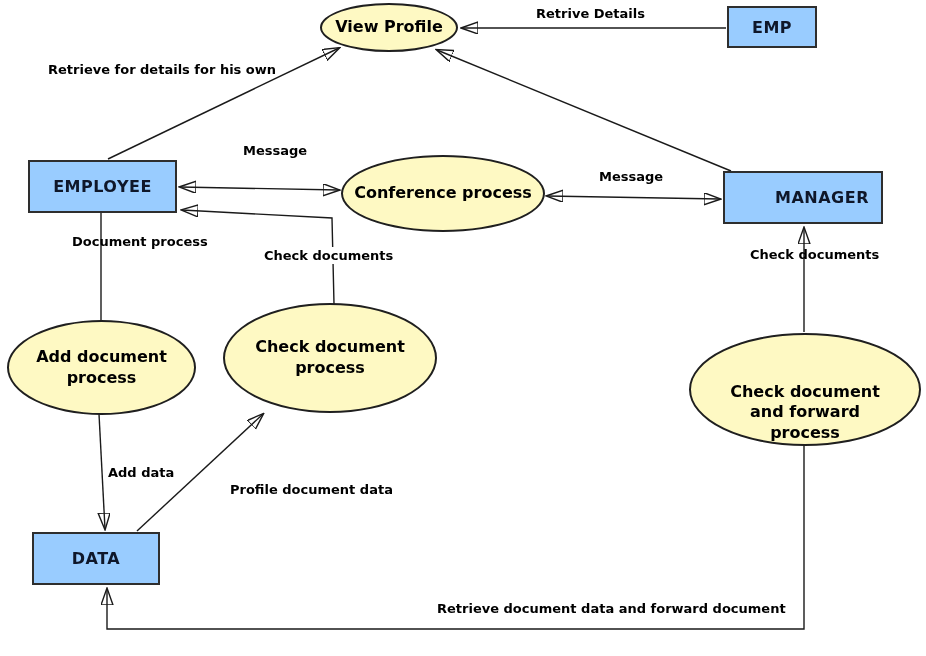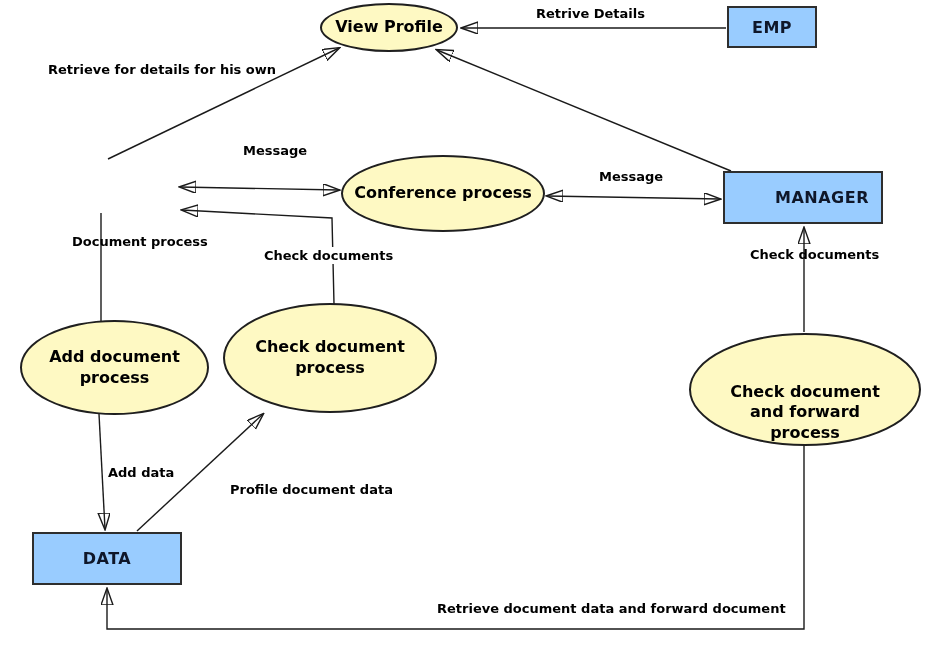--- a/index.html
+++ b/index.html
@@ -72,34 +72,37 @@
     <path d="M 101,213 L 101,321"></path>
     <path d="M 99,414 L 105,529" marker-end="url(#arrow)"></path>
     <path d="M 137,531 L 263,414" marker-end="url(#arrow)"></path>
     <path d="M 804,332 L 804,228" marker-end="url(#arrow)"></path>
     <path d="M 804,445 L 804,629 L 107,629 L 107,589" marker-end="url(#arrow)"></path>
   </svg>
 
   <div class="rect-node" style="left:727px; top:6px; width:90px; height:42px;">
     <span>EMP</span>
   </div>
+  <div class="rect-node" style="left:28px; top:160px; width:149px; height:53px;">
+    <span>EMPLOYEE</span>
+  </div>
   <div class="rect-node" style="left:723px; top:171px; width:160px; height:53px;padding-left:38px;">
     <span>MANAGER</span>
   </div>
-  <div class="rect-node" style="left:32px; top:532px; width:150px; height:53px;">
+  <div class="rect-node" style="left:32px; top:532px; width:128px; height:53px;">
     <span>DATA</span>
   </div>
 
   <div class="ellipse-node" style="left:320px; top:3px; width:138px; height:49px;">
     <span>View Profile</span>
   </div>
   <div class="ellipse-node" style="left:341px; top:155px; width:204px; height:77px;">
     <span>Conference process</span>
   </div>
-  <div class="ellipse-node" style="left:20px; top:320px; width:189px; height:95px;">
+  <div class="ellipse-node" style="left:7px; top:320px; width:189px; height:95px;">
     <span style="width:140px;">Add document process</span>
   </div>
   <div class="ellipse-node" style="left:223px; top:303px; width:214px; height:110px;">
     <span style="width:150px;">Check document process</span>
   </div>
   <div class="ellipse-node" style="left:689px; top:333px; width:232px; height:113px;align-items:flex-end;">
     <span style="width:185px;">Check document and forward process</span>
   </div>
 
   <div class="edge-label" style="left:536px; top:6px;">Retrive Details</div>

